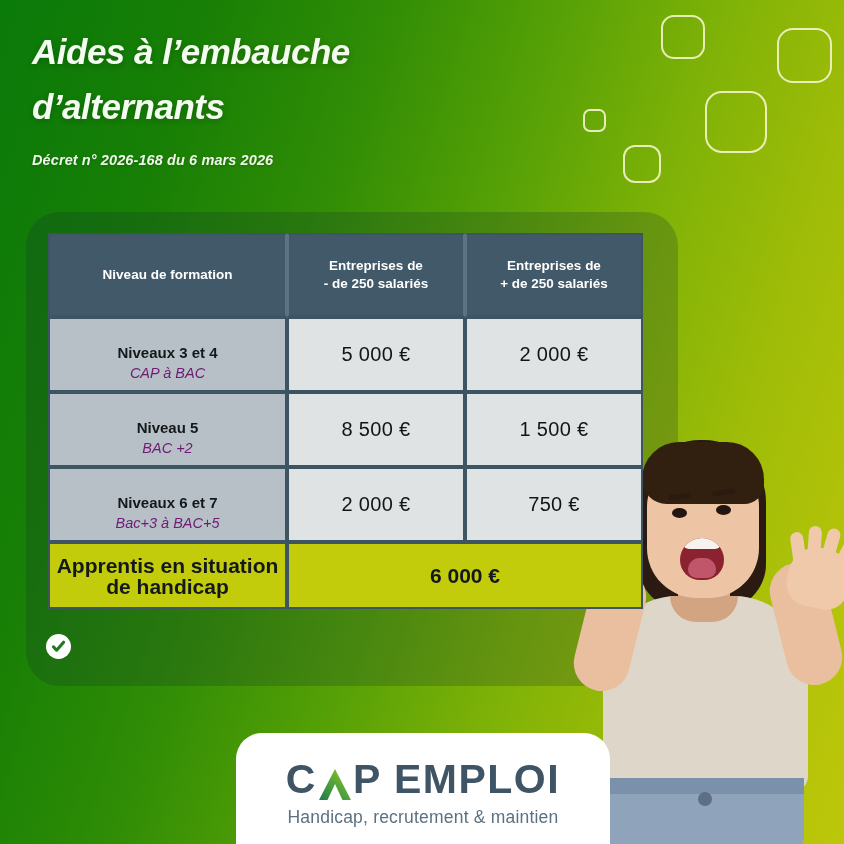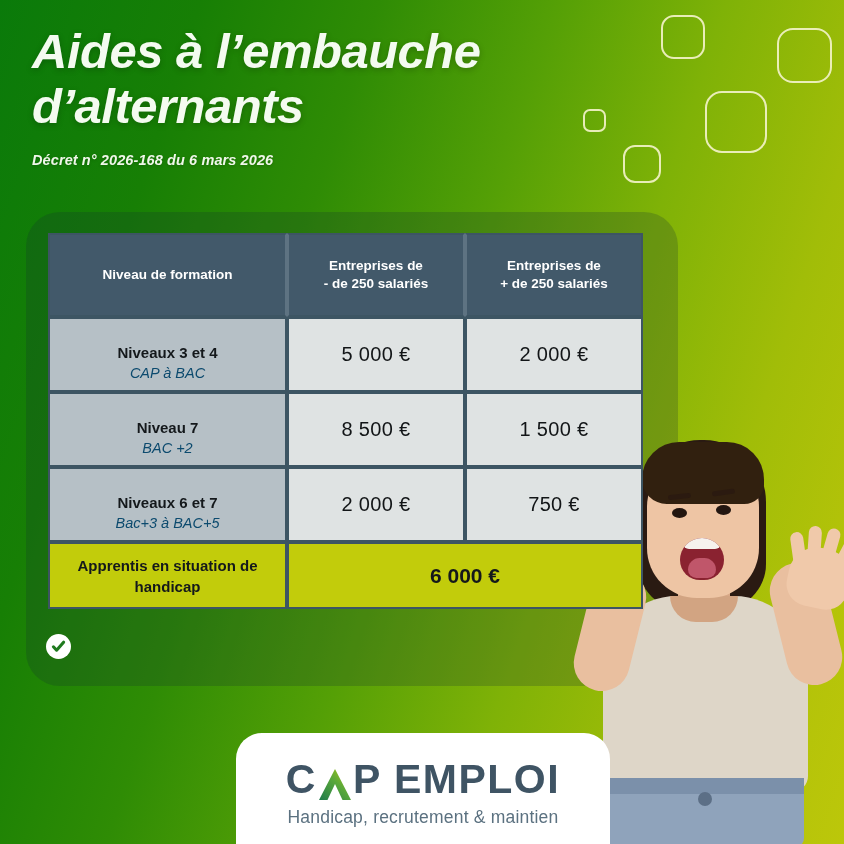--- a/index.html
+++ b/index.html
@@ -38,21 +38,21 @@
   .deco-a { left: 661px; top: 15px;  width: 44px;  height: 44px;  border-radius: 13px; }
   .deco-b { left: 777px; top: 28px;  width: 55px;  height: 55px;  border-radius: 16px; }
   .deco-c { left: 583px; top: 109px; width: 23px;  height: 23px;  border-radius: 7px;  }
   .deco-d { left: 705px; top: 91px;  width: 62px;  height: 62px;  border-radius: 17px; }
   .deco-e { left: 623px; top: 145px; width: 38px;  height: 38px;  border-radius: 12px; }
 
   
   .header { position: absolute; left: 32px; top: 24px; width: 520px; z-index: 5; }
 
   .title {
-    font-size: 49px;
+    font-size: 35px;
     line-height: 55px;
     font-weight: bold;
     font-style: italic;
     color: #f4fbf0;
     letter-spacing: -0.5px;
     text-shadow: 0 2px 6px rgba(0,0,0,.22);
     white-space: pre-line;
   }
 
   .subtitle {
@@ -122,37 +122,37 @@
   .lvl-main {
     font-size: 15px;
     font-weight: bold;
     line-height: 20px;
     margin-top: 17px;
   }
   .lvl-sub {
     font-size: 14.5px;
     font-style: italic;
     line-height: 20px;
-    color: #0c4a6e;
+    color: #701a75;
   }
 
   td.cell-amount {
     background: #dfe3e3;
     color: #121517;
     font-size: 20px;
     letter-spacing: .3px;
   }
 
   tr.row-highlight td {
     background: #c2cc0b;
     color: #14181b;
     height: 67px;
   }
   tr.row-highlight td.cell-level {
-    font-size: 15px;
+    font-size: 21px;
     font-weight: bold;
     line-height: 21px;
   }
   tr.row-highlight td.cell-merged {
     font-size: 21px;
     font-weight: bold;
   }
 
   
   .footnote {
@@ -395,21 +395,21 @@
         <td class="cell-level">
           <div class="lvl-main">Niveaux 3 et 4</div>
           <div class="lvl-sub">CAP à BAC</div>
         </td>
         <td class="cell-amount">5 000 €</td>
         <td class="cell-amount">2 000 €</td>
       </tr>
 
       <tr>
         <td class="cell-level">
-          <div class="lvl-main">Niveau 7</div>
+          <div class="lvl-main">Niveau 5</div>
           <div class="lvl-sub">BAC +2</div>
         </td>
         <td class="cell-amount">8 500 €</td>
         <td class="cell-amount">1 500 €</td>
       </tr>
 
       <tr>
         <td class="cell-level">
           <div class="lvl-main">Niveaux 6 et 7</div>
           <div class="lvl-sub">Bac+3 à BAC+5</div>

